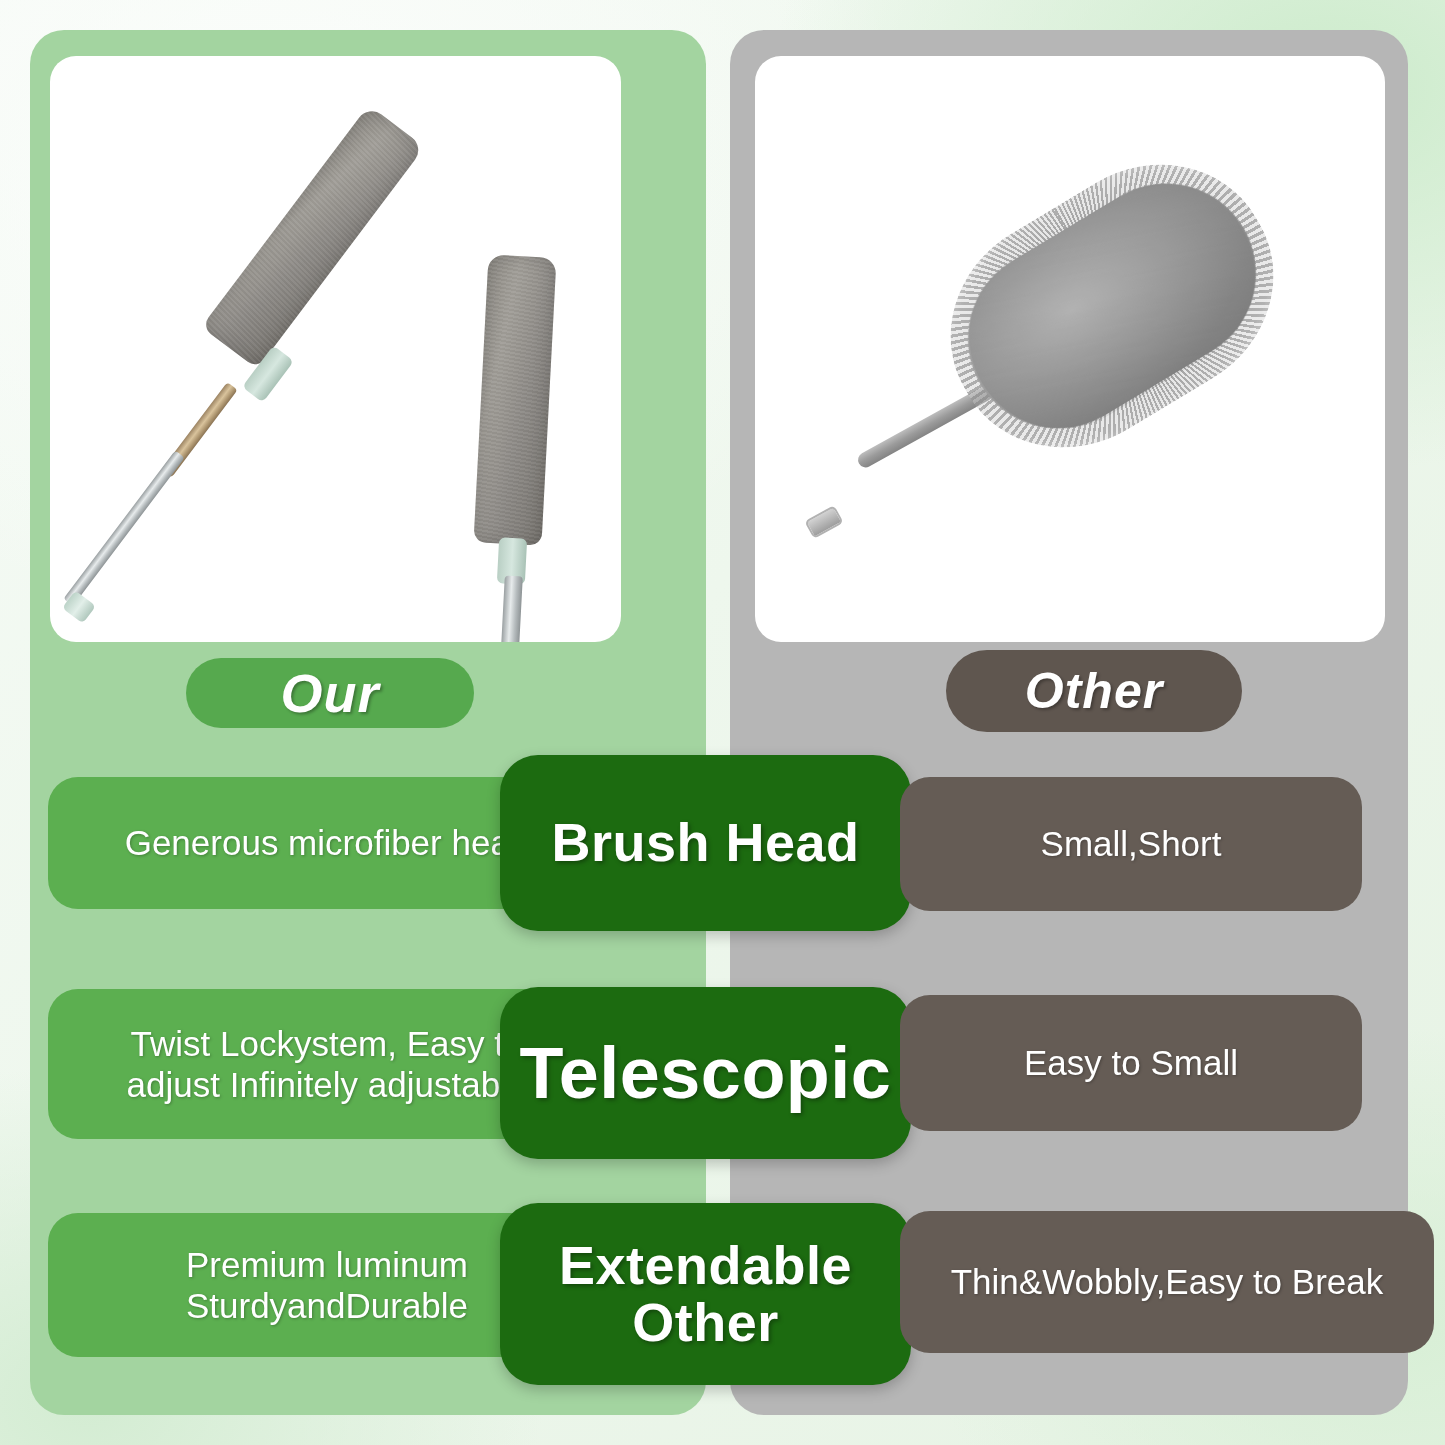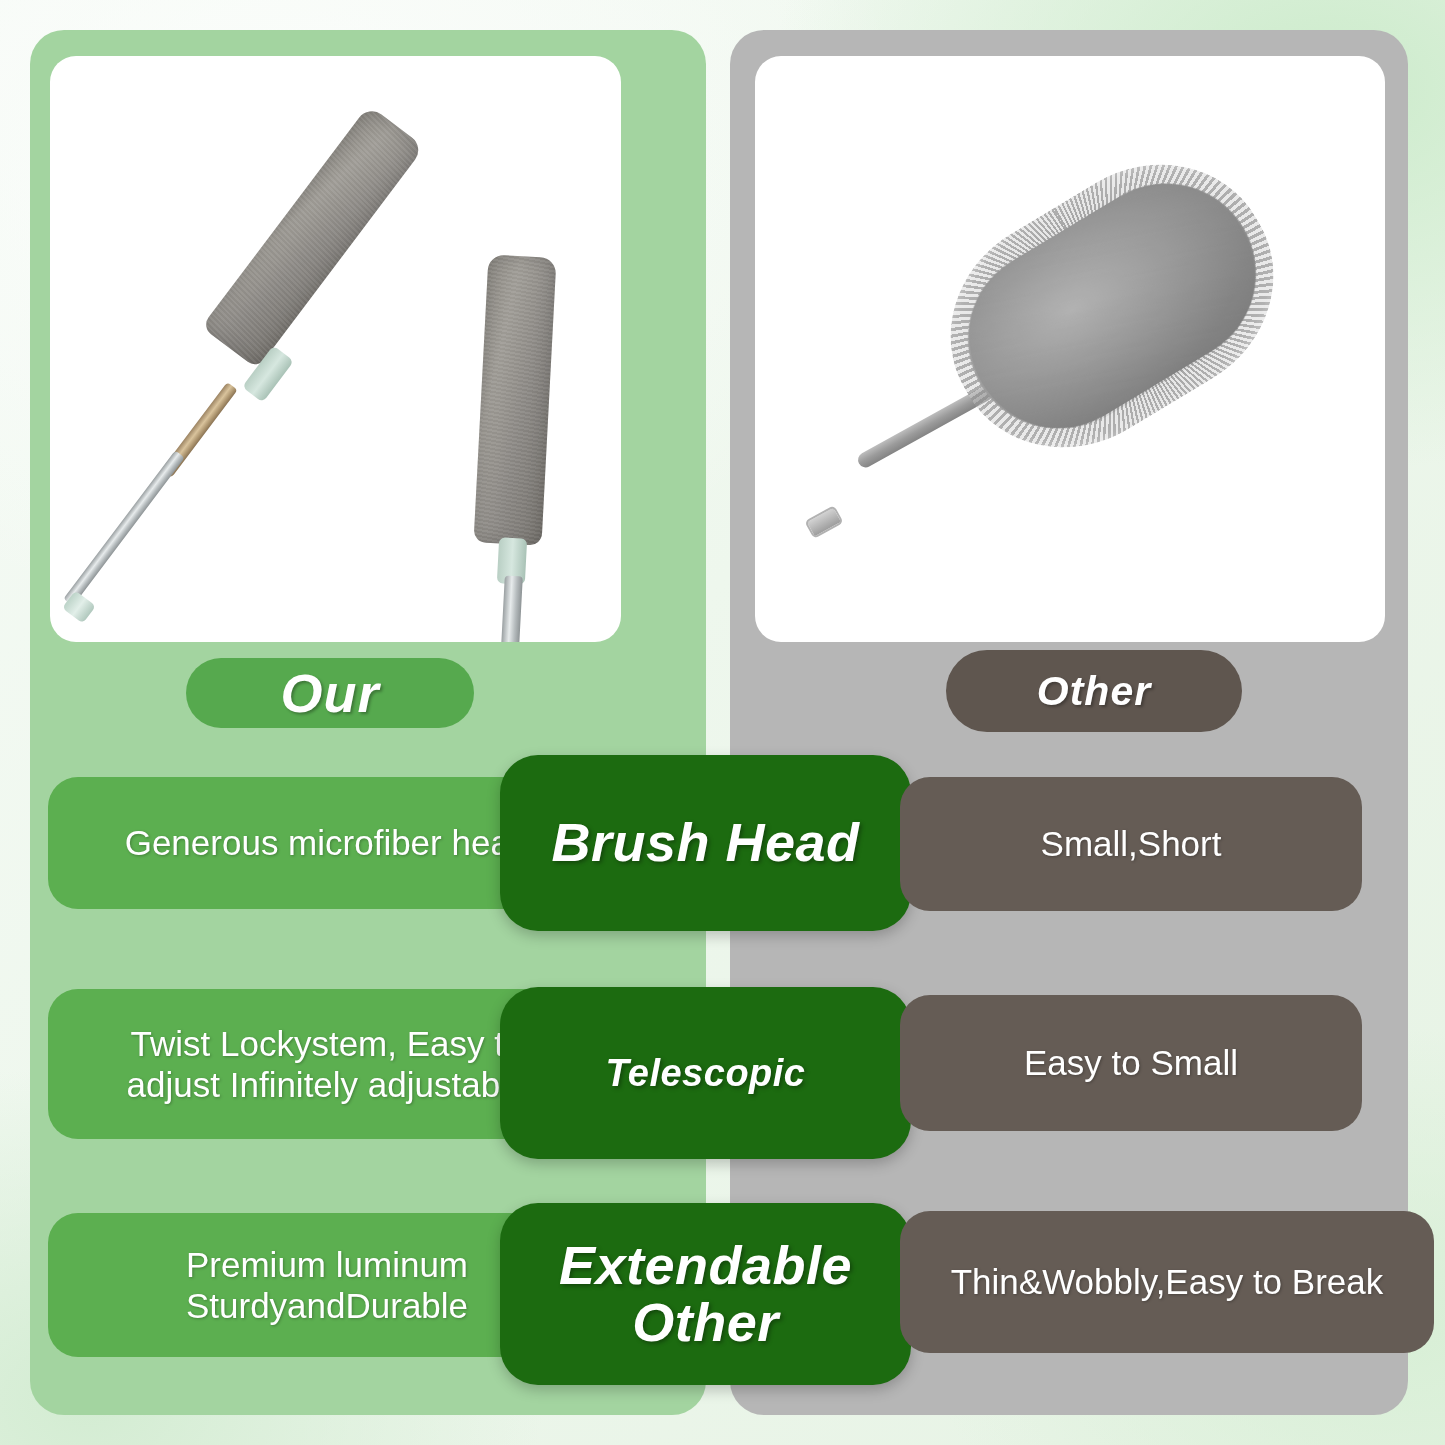--- a/index.html
+++ b/index.html
@@ -77,21 +77,21 @@
     background:linear-gradient(200deg,rgba(255,255,255,.35),rgba(0,0,0,.18));
     mix-blend-mode:multiply;opacity:.45;}
 
   
   .hpill{
     position:absolute;display:flex;align-items:center;justify-content:center;
     border-radius:999px;color:#ffffff;font-style:italic;font-weight:bold;
     letter-spacing:1px;text-shadow:2px 2px 3px rgba(0,0,0,.30);
   }
   #pill-our{left:186px;top:658px;width:288px;height:70px;background:#56a94e;font-size:54px;justify-content:center;}
-  #pill-other{left:946px;top:650px;width:296px;height:82px;background:#5f564f;font-size:41px;}
+  #pill-other{left:946px;top:650px;width:296px;height:82px;background:#5f564f;font-size:50px;}
 
   
   .row{position:absolute;left:0;width:1445px;}
   #row-0{top:755px;height:180px;}
   #row-1{top:975px;height:196px;}
   #row-2{top:1195px;height:196px;}
 
   .bar{
     position:absolute;display:flex;align-items:center;justify-content:center;
     text-align:center;color:#ffffff;box-sizing:border-box;
@@ -109,26 +109,26 @@
   #row-0 .bar-right{left:900px;top:22px;width:462px;height:134px;}
   #row-1 .bar-left{top:14px;width:560px;height:150px;}
   #row-1 .bar-right{left:900px;top:20px;width:462px;height:136px;}
   #row-2 .bar-left{top:18px;width:560px;height:144px;}
   #row-2 .bar-right{left:900px;top:16px;width:534px;height:142px;}
 
   .badge{
     position:absolute;left:500px;width:411px;
     display:flex;align-items:center;justify-content:center;text-align:center;
     background:#1c6b10;border-radius:38px;color:#ffffff;
-    font-weight:bold;font-style:italic;letter-spacing:.5px;line-height:1.06;
+    font-weight:bold;letter-spacing:.5px;line-height:1.06;
     text-shadow:2px 2px 4px rgba(0,0,0,.35);
     box-shadow:0 5px 14px rgba(0,0,0,.22);
   }
   #row-0 .badge{top:0px;height:176px;font-size:54px;}
-  #row-1 .badge{top:12px;height:172px;font-size:38px;}
+  #row-1 .badge{top:12px;height:172px;font-size:72px;}
   #row-2 .badge{top:8px;height:182px;font-size:54px;}
 </style>
 </head>
 <body>
 
 <div id="stage">
 
   <div class="panel" id="panel-our"></div>
 
   <div class="photo-card" id="photo-our">

